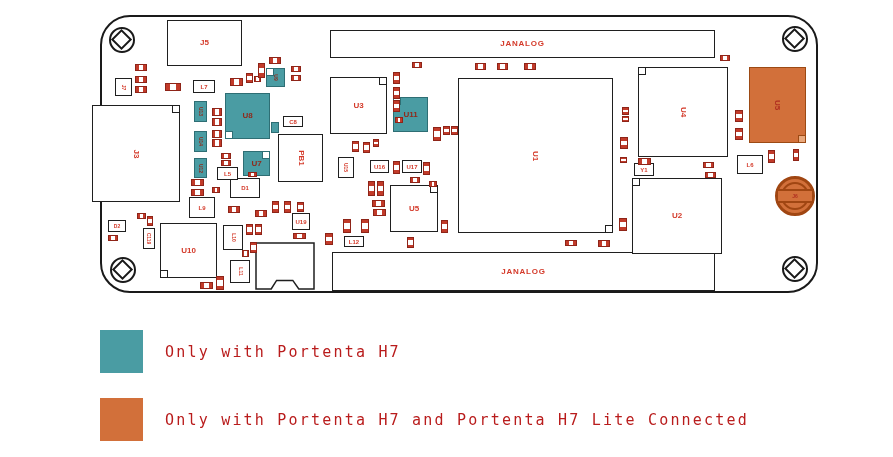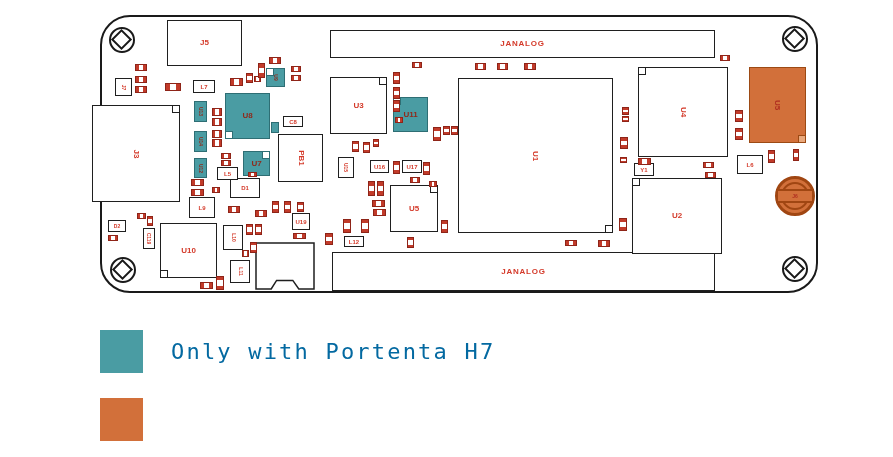--- a/index.html
+++ b/index.html
@@ -35,22 +35,22 @@
   .chip.v{background:linear-gradient(180deg,#C23B2A 0 27%,#fff 27% 73%,#C23B2A 73%);}
   .battery{position:absolute;border-radius:50%;background:#D2703A;border:3px solid #A04612;box-sizing:border-box;}
   .battery .ring{position:absolute;left:3px;top:3px;width:28px;height:28px;border-radius:50%;
         border:2px solid #A04612;box-sizing:border-box;}
   .battery .bar{position:absolute;left:-2px;top:10px;width:38px;height:14px;border:2px solid #A04612;
         background:#D2703A;box-sizing:border-box;display:flex;align-items:center;justify-content:center;}
   .battery .lbl{font-size:5px;font-weight:bold;color:#B02F20;}
   
   .legend-row{position:absolute;left:100px;display:flex;align-items:center;}
   .legend-swatch{width:43px;height:43px;flex:0 0 auto;}
-  .legend-text{margin-left:28px;font-family:"DejaVu Sans Mono",monospace;font-size:22px;
-               letter-spacing:2.2px;color:#0369a1;white-space:nowrap;}
+  .legend-text{margin-left:22px;font-family:"DejaVu Sans Mono",monospace;font-size:15px;
+               letter-spacing:2.2px;color:#b91c1c;white-space:nowrap;}
 </style>
 </head>
 <body>
 
 <div class="stage">
   <div id="pcb">
       <div class="board-outline"></div>
       <div class="hole" style="left: 109px; top: 27px;">
         <div class="diamond"></div>
       </div>
@@ -276,15 +276,16 @@
       </div>
     </div>
 
   <div class="legend">
     <div class="legend-row" style="top:330px;">
       <div class="legend-swatch" style="background-color: rgb(74, 156, 163);"></div>
       <div class="legend-text">Only with Portenta H7</div>
     </div>
     <div class="legend-row" style="top:398px;">
       <div class="legend-swatch" style="background-color: rgb(210, 112, 58);"></div>
+      <div class="legend-text">Only with Portenta H7 and Portenta H7 Lite Connected</div>
     </div>
   </div>
 </div>
 
 </body></html>

